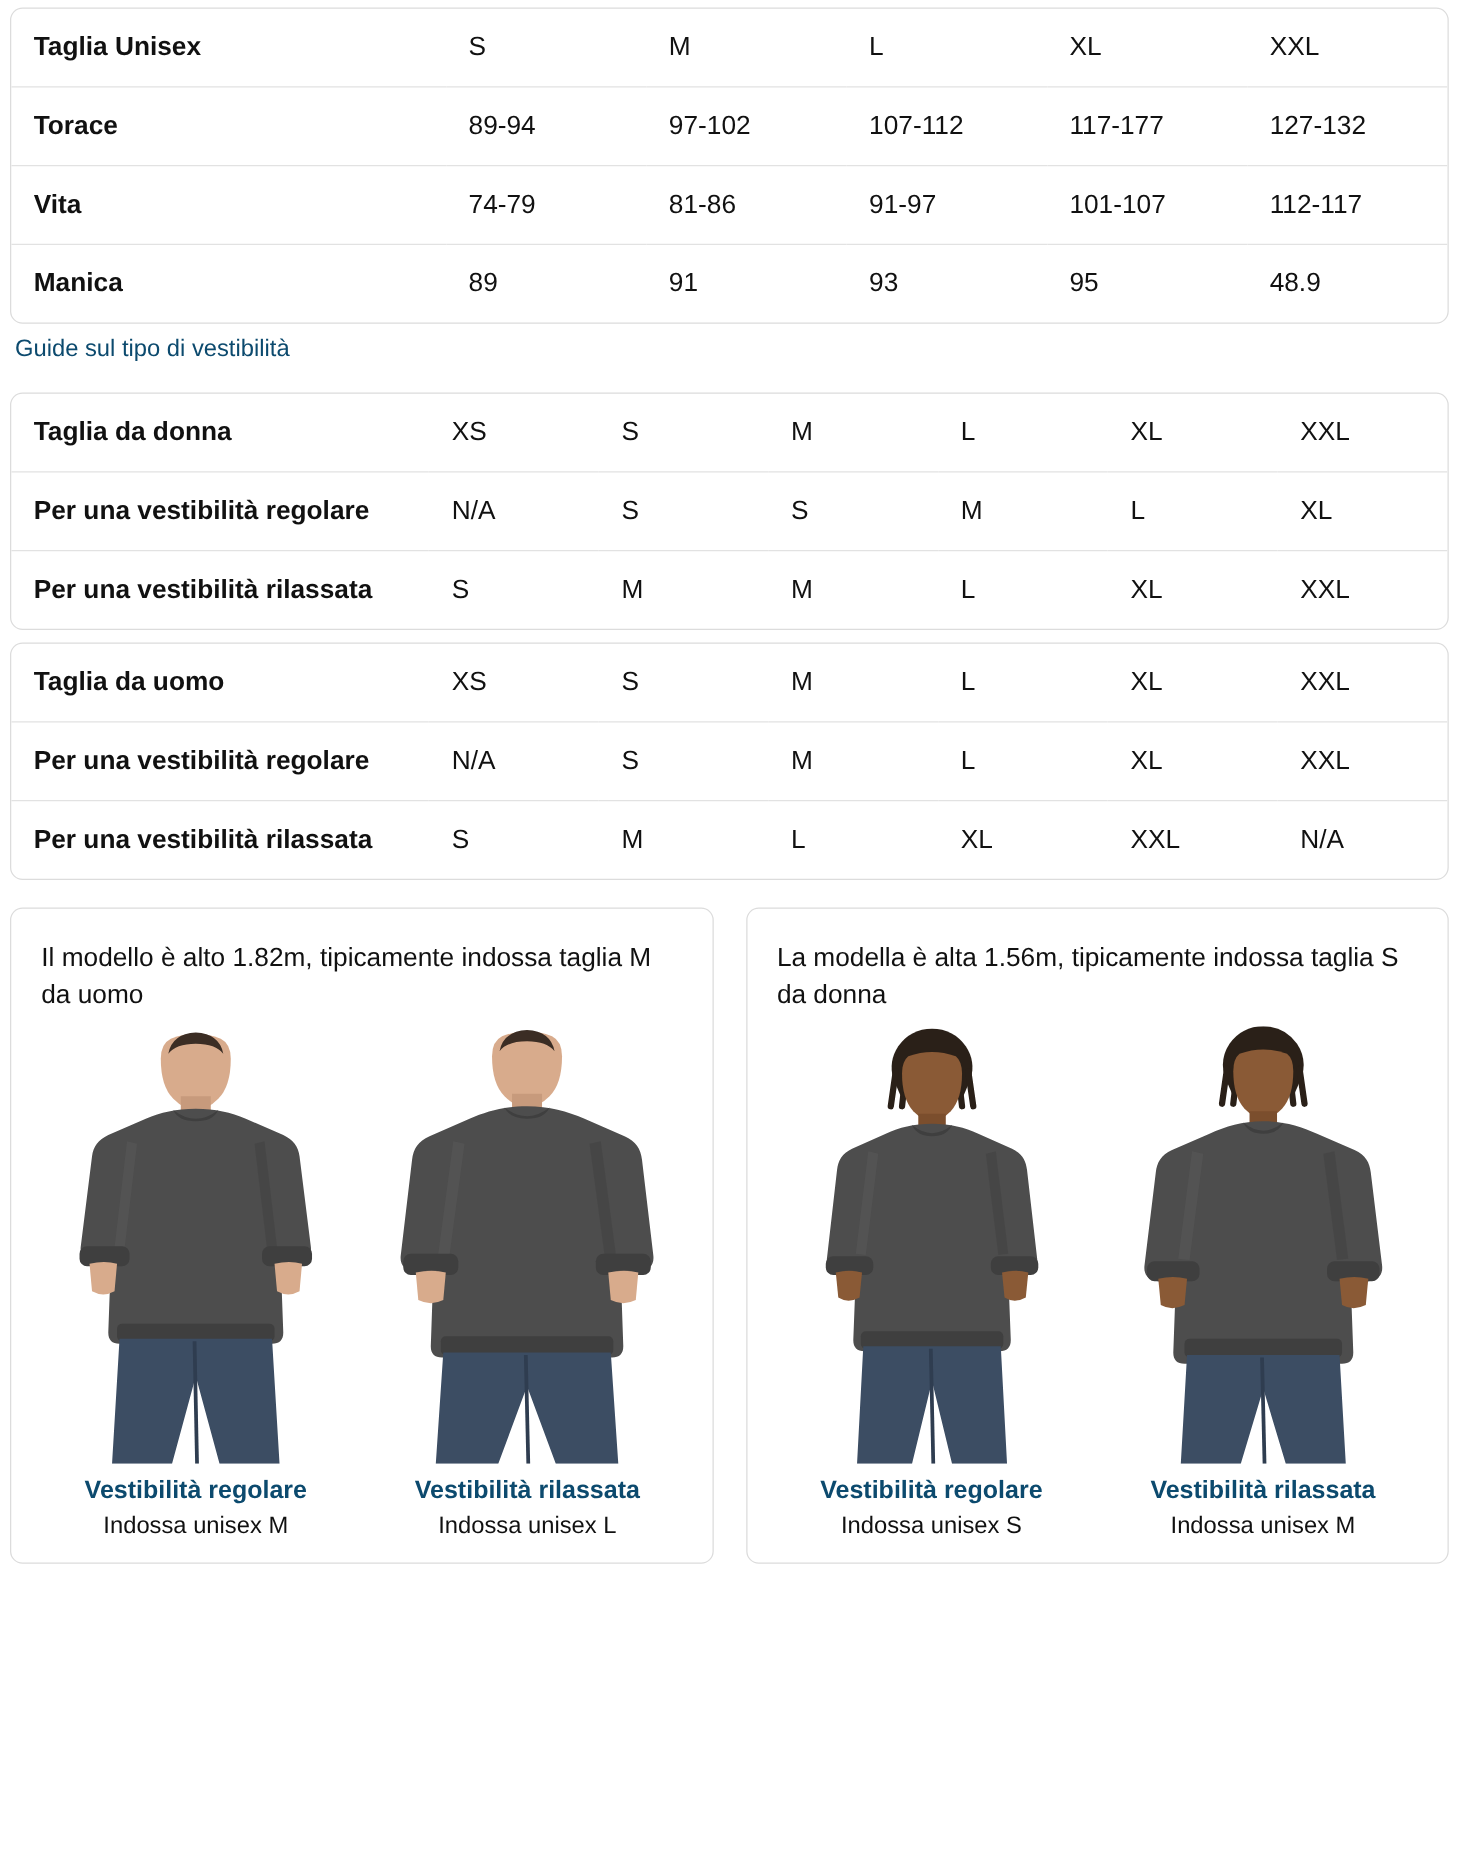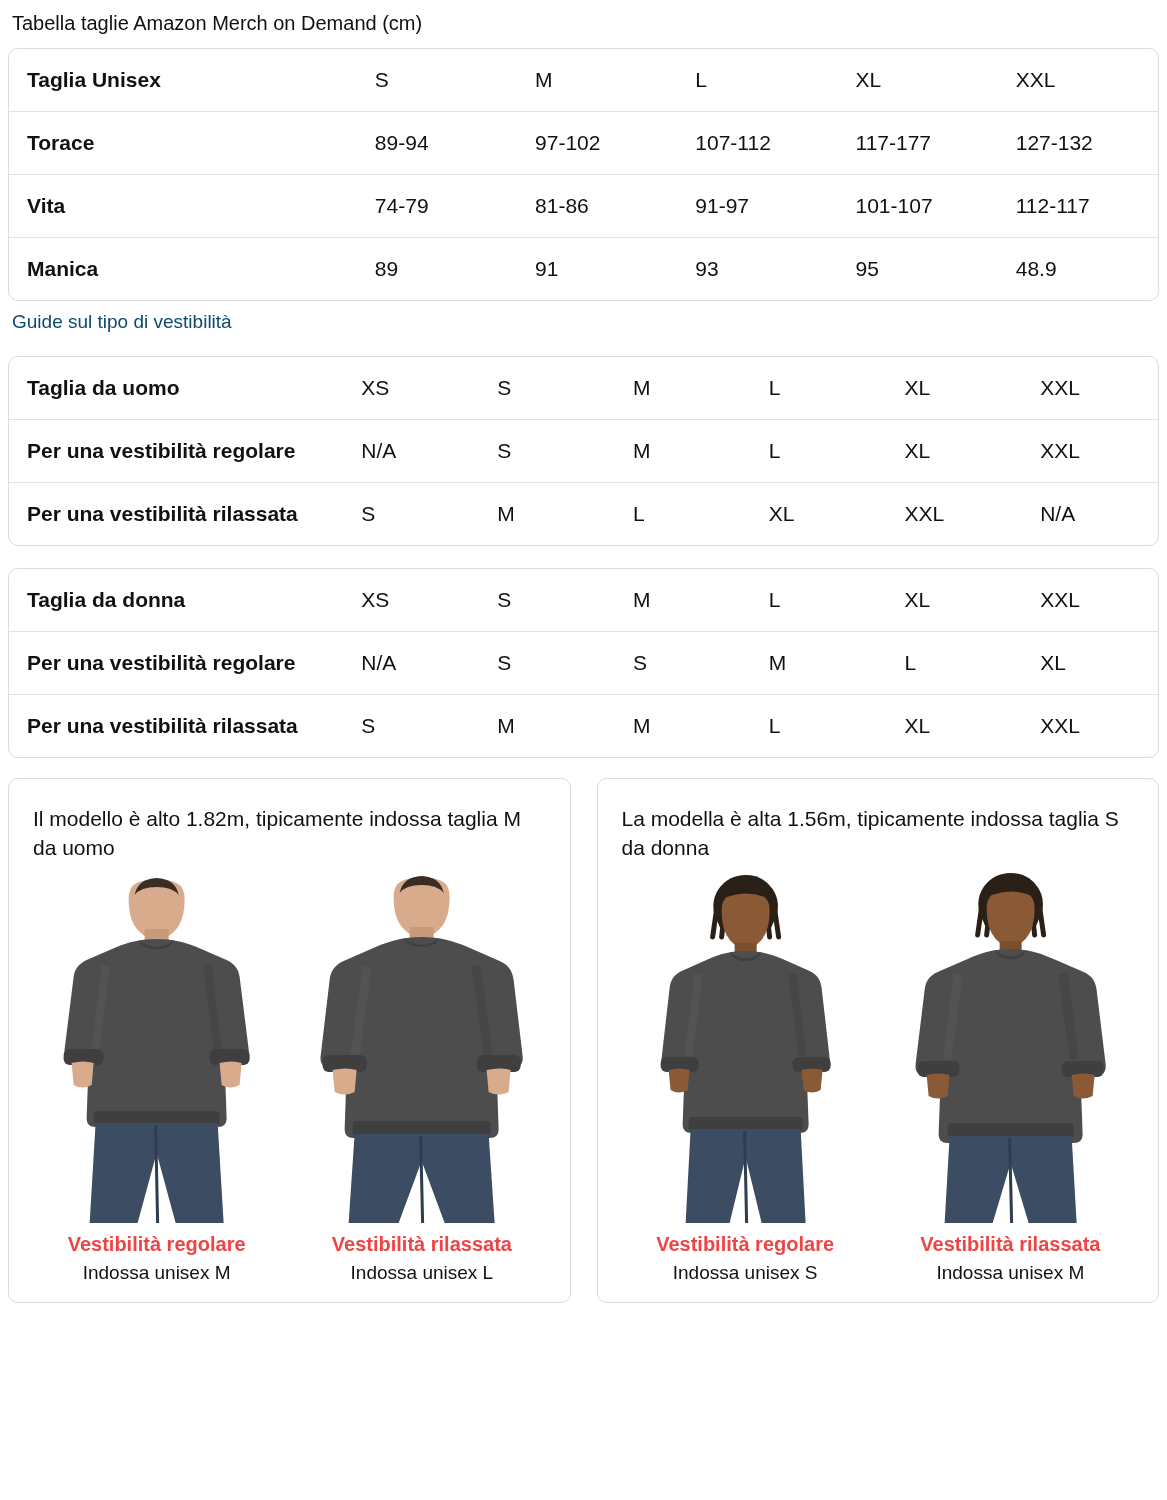--- a/index.html
+++ b/index.html
@@ -106,36 +106,35 @@
   .fig-art {
     width: 100%;
     height: 350px;
     position: relative;
   }
   .fig-title {
     font-size: 20px;
     font-weight: bold;
     margin-top: 10px;
     text-align: center;
-    color: #ef4444;
+    color: #0c4a6e;
   }
   .fig-sub {
     font-size: 19px;
     margin-top: 6px;
     text-align: center;
     color: #111;
   }
   svg { display: block; }
 </style>
 </head>
 <body>
 
 <div class="page">
 
-  <div class="caption-top">Tabella taglie Amazon Merch on Demand (cm)</div>
 
   <div class="table-card">
     <table class="t-unisex">
       <colgroup>
         <col class="c0">
           <col class="cx">
           <col class="cx">
           <col class="cx">
           <col class="cx">
           <col class="cx">
@@ -173,20 +172,63 @@
           <td>95</td>
           <td>48.9</td>
         </tr>
       </tbody>
     </table>
   </div>
 
 
   <div class="section-title">Guide sul tipo di vestibilità</div>
 
+  <div class="table-card">
+    <table class="t-fit">
+      <colgroup>
+        <col class="c0">
+          <col class="cx">
+          <col class="cx">
+          <col class="cx">
+          <col class="cx">
+          <col class="cx">
+          <col class="cx">
+      </colgroup>
+      <tbody>
+        <tr>
+          <th class="rowhead">Taglia da donna</th>
+          <td>XS</td>
+          <td>S</td>
+          <td>M</td>
+          <td>L</td>
+          <td>XL</td>
+          <td>XXL</td>
+        </tr>
+        <tr>
+          <th class="rowhead">Per una vestibilità regolare</th>
+          <td>N/A</td>
+          <td>S</td>
+          <td>S</td>
+          <td>M</td>
+          <td>L</td>
+          <td>XL</td>
+        </tr>
+        <tr>
+          <th class="rowhead">Per una vestibilità rilassata</th>
+          <td>S</td>
+          <td>M</td>
+          <td>M</td>
+          <td>L</td>
+          <td>XL</td>
+          <td>XXL</td>
+        </tr>
+      </tbody>
+    </table>
+  </div>
+
   <div class="table-card gap-after">
     <table class="t-fit">
       <colgroup>
         <col class="c0">
           <col class="cx">
           <col class="cx">
           <col class="cx">
           <col class="cx">
           <col class="cx">
           <col class="cx">
@@ -211,63 +253,20 @@
           <td>XXL</td>
         </tr>
         <tr>
           <th class="rowhead">Per una vestibilità rilassata</th>
           <td>S</td>
           <td>M</td>
           <td>L</td>
           <td>XL</td>
           <td>XXL</td>
           <td>N/A</td>
-        </tr>
-      </tbody>
-    </table>
-  </div>
-
-  <div class="table-card">
-    <table class="t-fit">
-      <colgroup>
-        <col class="c0">
-          <col class="cx">
-          <col class="cx">
-          <col class="cx">
-          <col class="cx">
-          <col class="cx">
-          <col class="cx">
-      </colgroup>
-      <tbody>
-        <tr>
-          <th class="rowhead">Taglia da donna</th>
-          <td>XS</td>
-          <td>S</td>
-          <td>M</td>
-          <td>L</td>
-          <td>XL</td>
-          <td>XXL</td>
-        </tr>
-        <tr>
-          <th class="rowhead">Per una vestibilità regolare</th>
-          <td>N/A</td>
-          <td>S</td>
-          <td>S</td>
-          <td>M</td>
-          <td>L</td>
-          <td>XL</td>
-        </tr>
-        <tr>
-          <th class="rowhead">Per una vestibilità rilassata</th>
-          <td>S</td>
-          <td>M</td>
-          <td>M</td>
-          <td>L</td>
-          <td>XL</td>
-          <td>XXL</td>
         </tr>
       </tbody>
     </table>
   </div>
 
   <div class="models-row">
 
     <div class="model-card">
       <div class="model-caption">Il modello è alto 1.82m, tipicamente indossa taglia M da uomo</div>
       <div class="figures">

